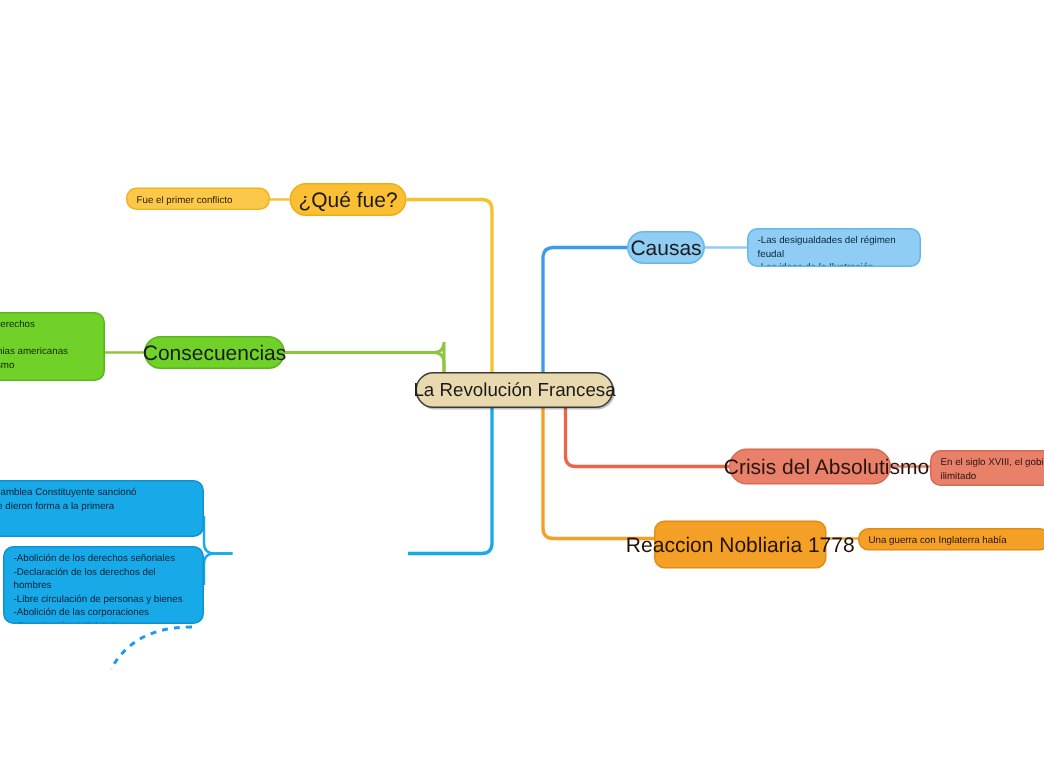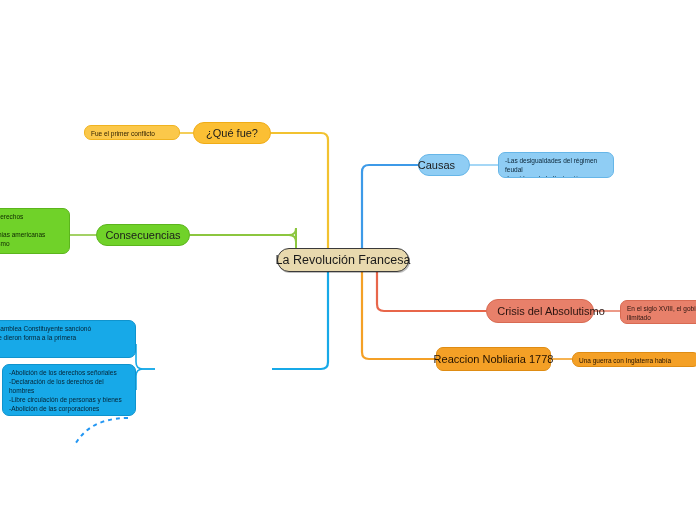--- a/index.html
+++ b/index.html
@@ -29,27 +29,27 @@
     border:1.6px solid #3a3a3a;
     color:#1a1a1a;
     font-size:12.5px;
     padding:4px 14px;
     box-shadow:1px 1px 0 rgba(0,0,0,.25);
   }
 
   
   .pill{
     border-radius:999px;
-    font-size:11px;
+    font-size:14px;
     color:#1b1b1b;
     padding:0 14px;
   }
   .pill.yellow{background:#fbbf34;border:1.4px solid #f0ac16;}
   .pill.green{background:#70d229;border:1.4px solid #5cb51d;}
-  .pill.blue{background:#8fcdf4;border:1.4px solid #66b6e8;justify-content:flex-end;}
+  .pill.blue{background:#8fcdf4;border:1.4px solid #66b6e8;}
   .pill.cyan{background:#17a9e8;border:1.4px solid #0f93cd;color:#0d2d3c;}
   .pill.salmon{background:#e8806a;border:1.4px solid #d86a52;color:#2a1410;padding-left:36px;}
   .pill.orange{background:#f4a026;border:1.4px solid #df8c13;color:#231200;}
 
   
   .note{
     position:absolute;
     box-sizing:border-box;
     border-radius:7px;
     font-size:6.5px;
@@ -134,18 +134,18 @@
 -Libre circulación de personas y bienes
 -Abolición de las corporaciones
 -Constitución civil del clero</div>
 
   <div class="node pill salmon" style="left:486px;top:299px;width:108px;height:24px;">
     <span>Crisis del Absolutismo</span>
   </div>
   <div class="note salmon" style="left:620px;top:300px;width:96px;height:24px;">En el siglo XVIII, el gobiern
 ilimitado</div>
 
-  <div class="node pill orange" style="left:436px;top:347px;width:115px;height:24px;border-radius:7px;">
+  <div class="node pill orange" style="left:436px;top:347px;width:115px;height:32px;border-radius:7px;">
     <span>Reaccion Nobliaria 1778</span>
   </div>
   <div class="note orange" style="left:572px;top:352px;width:128px;height:15px;">Una guerra con Inglaterra había endeudad</div>
 
 </div>
 
 </body></html>

